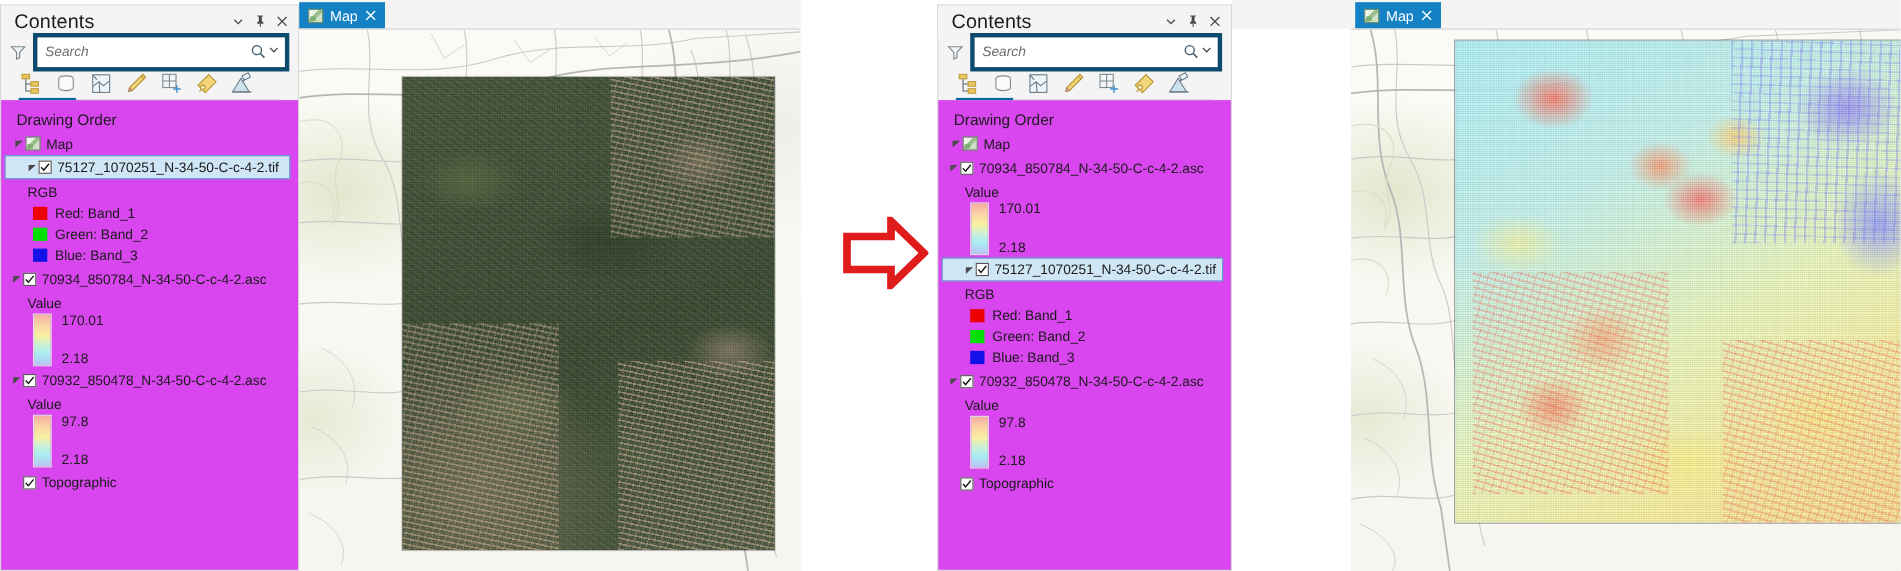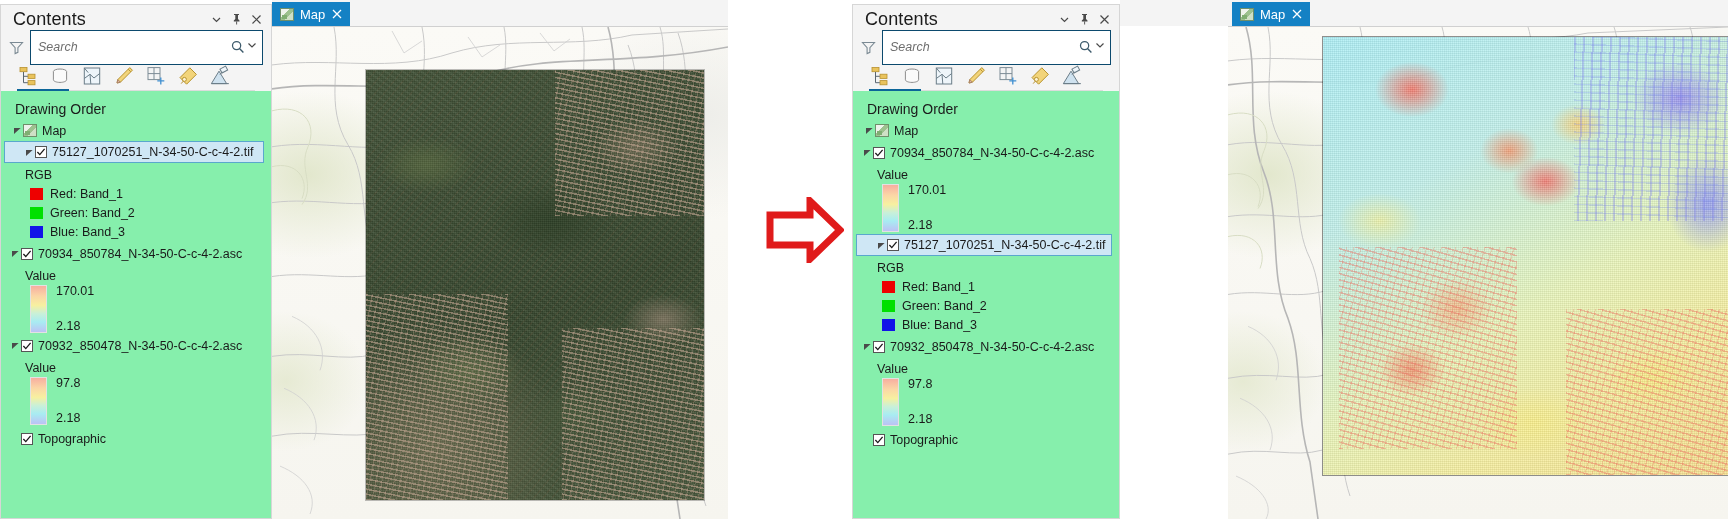--- a/index.html
+++ b/index.html
@@ -41,21 +41,21 @@
 
   
   .searchrow{
     flex:0 0 28px;height:28px;
     display:flex;align-items:center;
     padding:0 8px 0 8px;gap:6px;
   }
   .funnel{width:15px;height:15px;flex:0 0 15px;color:#6b7a85;}
   .searchbox{
     flex:1;height:35px;
-    background:#fff;border:1px solid #0c4a6e;
+    background:#fff;border:4px solid #0c4a6e;
     display:flex;align-items:center;
     box-sizing:border-box;padding:0 2px 0 7px;
   }
   .searchbox .ph{
     flex:1;font-style:italic;color:#6e6e6e;font-size:12.5px;
     line-height:18px;
   }
   .searchbox .mg{width:16px;height:16px;color:#3c5a6b;flex:0 0 16px;}
   .searchbox .cv{width:14px;height:16px;color:#4a4a4a;flex:0 0 14px;}
 
@@ -72,21 +72,21 @@
     background:#0c6699;
   }
   .tbrule{
     position:absolute;left:16px;right:16px;bottom:0;height:1px;
     background:#dcdcdc;
   }
 
   
   .tree{
     flex:1;overflow:hidden;padding-top:6px;
-    background:#86efac;
+    background:#d946ef;
   }
   .row{display:flex;align-items:center;height:19px;position:relative;}
   .row.sel{background:#cfe7f5;outline:1px solid #5aa7cd;}
   .tw{width:12px;flex:0 0 12px;display:flex;align-items:center;justify-content:center;}
   .tw svg{display:block;}
   .chk{
     width:12px;height:12px;flex:0 0 12px;
     border:1px solid #555;background:#fff;
     box-sizing:border-box;
     display:flex;align-items:center;justify-content:center;

